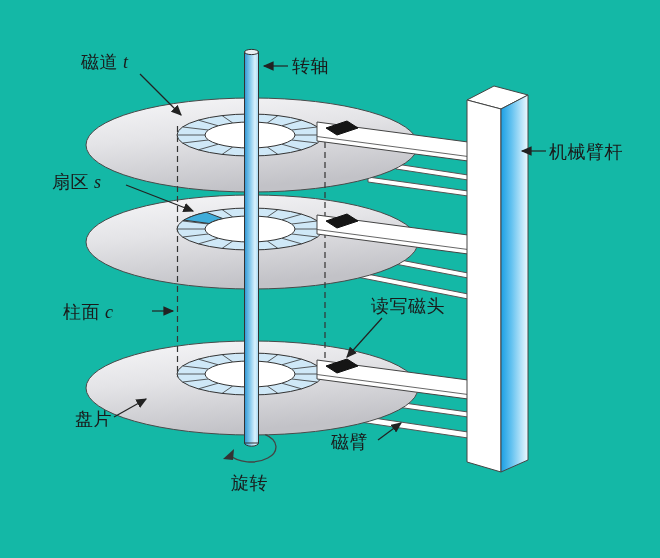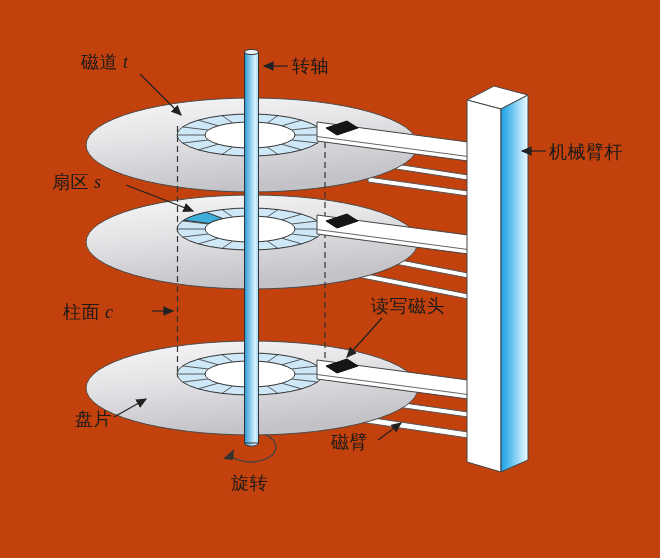--- a/index.html
+++ b/index.html
@@ -1,16 +1,16 @@
 <!DOCTYPE html>
 <html><head>
 <meta charset="utf-8">
 <style>
   html,body{margin:0;padding:0;background:#ffffff;}
-  #canvas{position:relative;width:660px;height:558px;background:#c2410c;overflow:hidden;}
+  #canvas{position:relative;width:660px;height:558px;background:#14b8a6;overflow:hidden;}
   svg{display:block;}
   .lbl{font-family:"Liberation Sans",sans-serif;font-size:18px;letter-spacing:0.5px;fill:#1a1a1a;}
   .sym{font-family:"Liberation Serif",serif;font-style:italic;font-size:18px;fill:#1a1a1a;}
   .leader{stroke:#222;stroke-width:1.2;fill:none;}
   .thin-arm{fill:#ffffff;stroke:#555;stroke-width:1;}
   .thick-arm{fill:#ffffff;stroke:#444;stroke-width:1;}
   .disk{stroke:#4a4a4a;stroke-width:1;}
   .dash{stroke:#333;stroke-width:1.2;stroke-dasharray:6 4;fill:none;}
 </style>
 </head>

